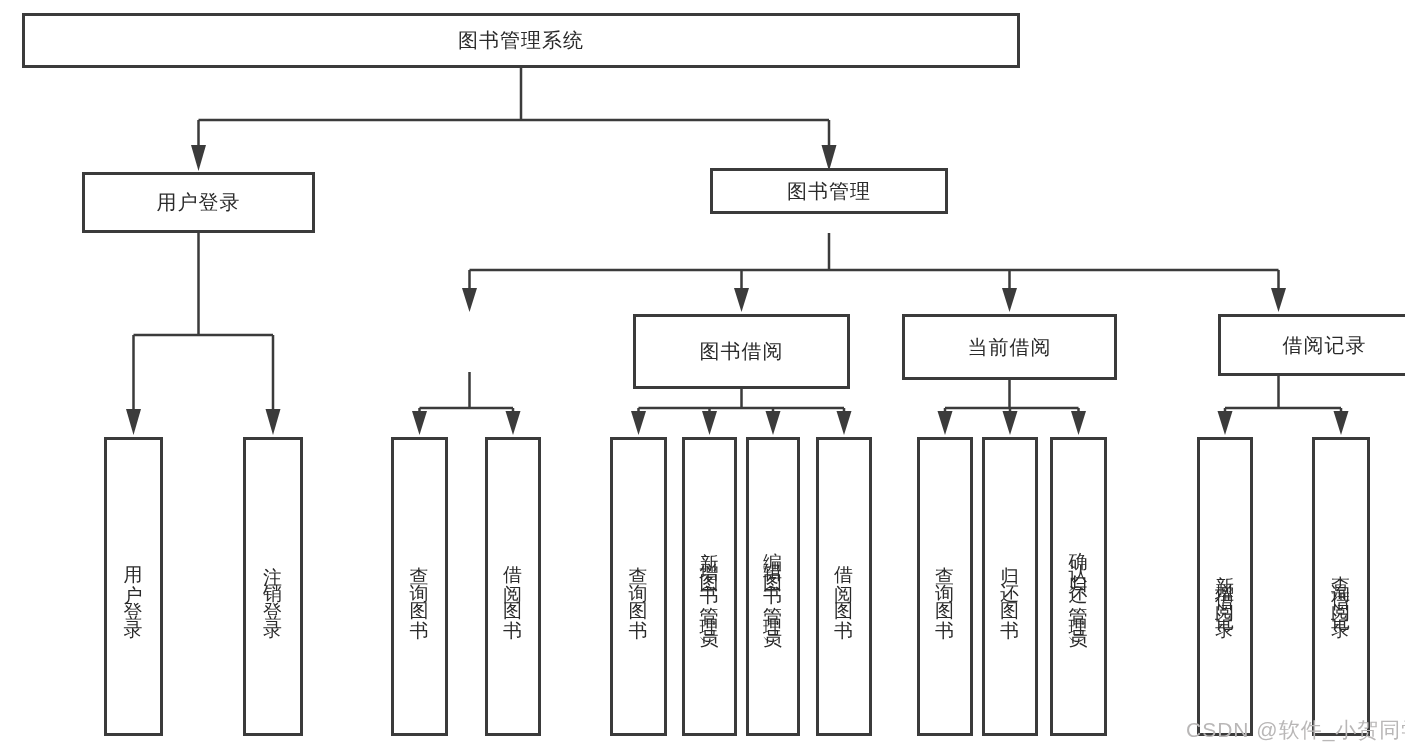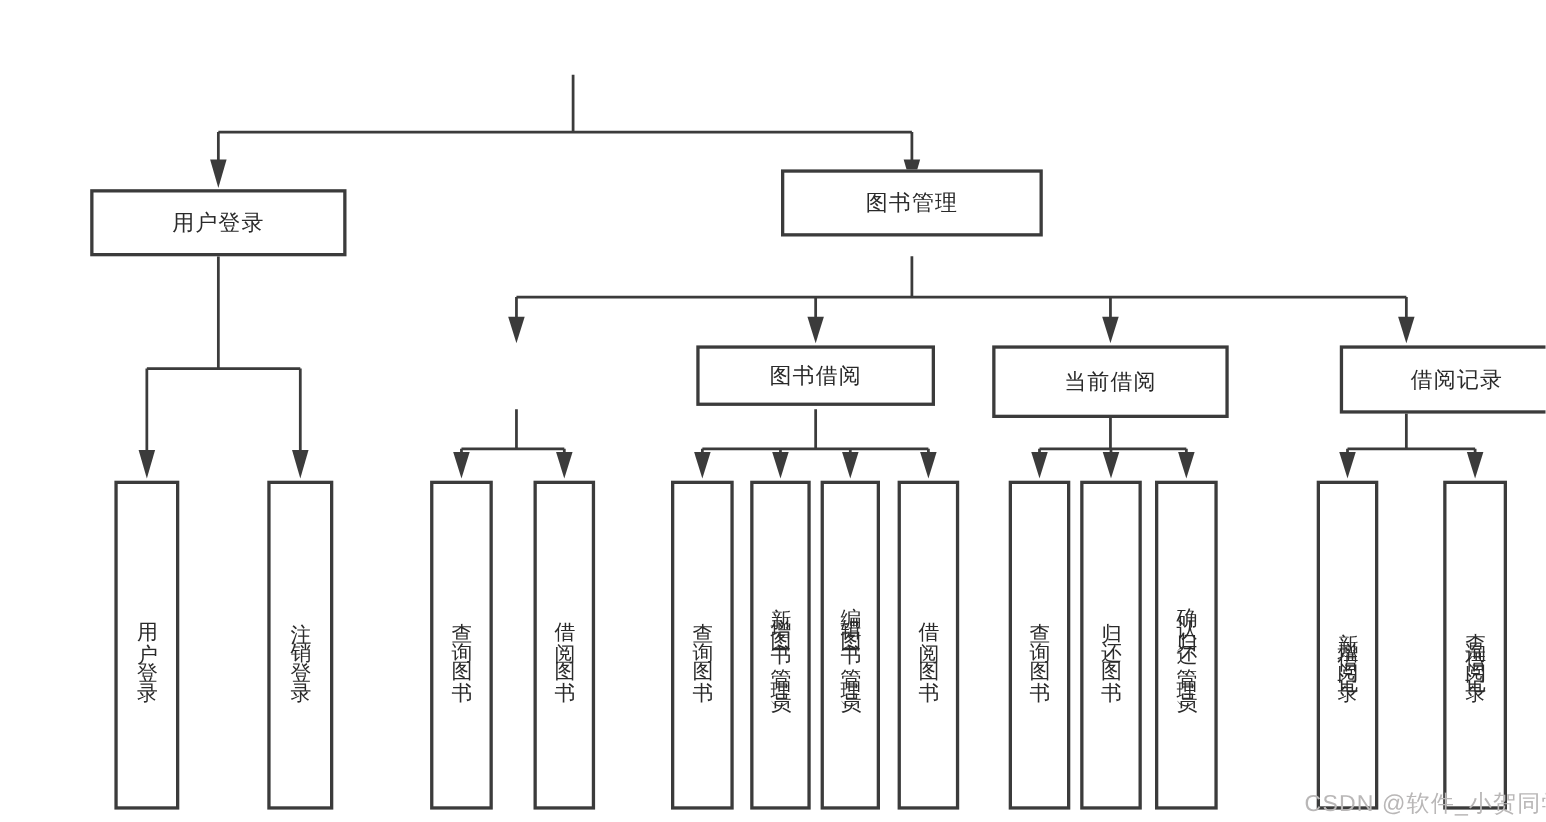--- a/index.html
+++ b/index.html
@@ -79,25 +79,26 @@
       <polygon points="765.5,411 780.5,411 773,435"></polygon>
       <polygon points="836.5,411 851.5,411 844,435"></polygon>
       <polygon points="937.5,411 952.5,411 945,435"></polygon>
       <polygon points="1002.5,411 1017.5,411 1010,435"></polygon>
       <polygon points="1071,411 1086,411 1078.5,435"></polygon>
       <polygon points="1217.5,411 1232.5,411 1225,435"></polygon>
       <polygon points="1333.5,411 1348.5,411 1341,435"></polygon>
     </g>
   </svg>
 
+  <div class="box" style="left:22px;top:13px;width:998px;height:55px">图书管理系统</div>
 
   <div class="box" style="left:82px;top:172px;width:233px;height:61px">用户登录</div>
-  <div class="box" style="left:710px;top:154px;width:238px;height:61px">图书管理</div>
+  <div class="box" style="left:710px;top:168px;width:238px;height:46px">图书管理</div>
 
-  <div class="box" style="left:633px;top:314px;width:217px;height:55px">图书借阅</div>
+  <div class="box" style="left:633px;top:314px;width:217px;height:75px">图书借阅</div>
   <div class="box" style="left:902px;top:314px;width:215px;height:66px">当前借阅</div>
   <div class="box" style="left:1218px;top:314px;width:213px;height:62px">借阅记录</div>
 
   <div class="box leaf sp4" style="left:104px;top:437px;width:59px;height:299px">用户登录</div>
   <div class="box leaf sp4" style="left:243px;top:437px;width:60px;height:299px">注销登录</div>
 
   <div class="box leaf sp4" style="left:391px;top:437px;width:57px;height:299px">查询图书</div>
   <div class="box leaf sp4" style="left:485px;top:437px;width:56px;height:299px">借阅图书</div>
 
   <div class="box leaf sp4" style="left:610px;top:437px;width:57px;height:299px">查询图书</div>

